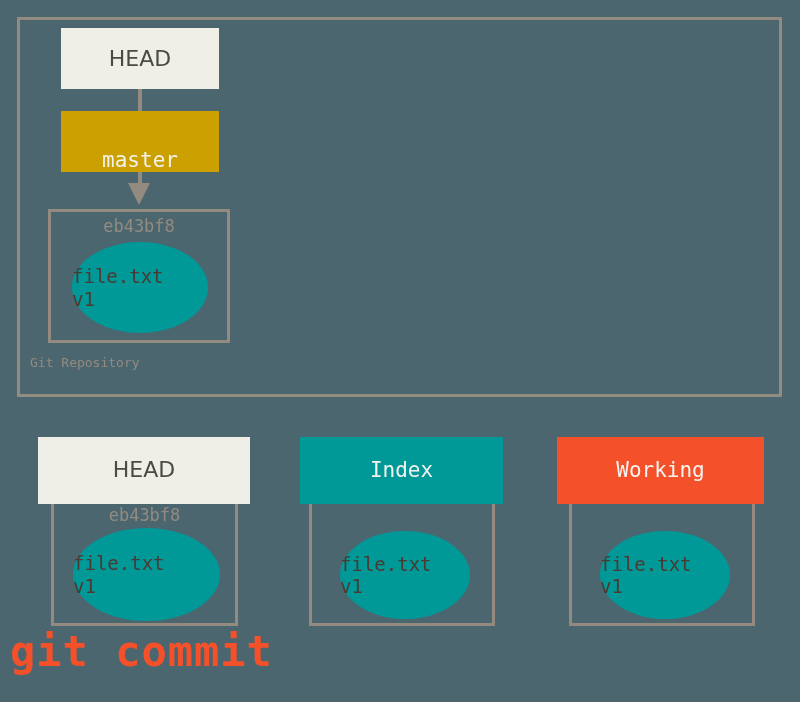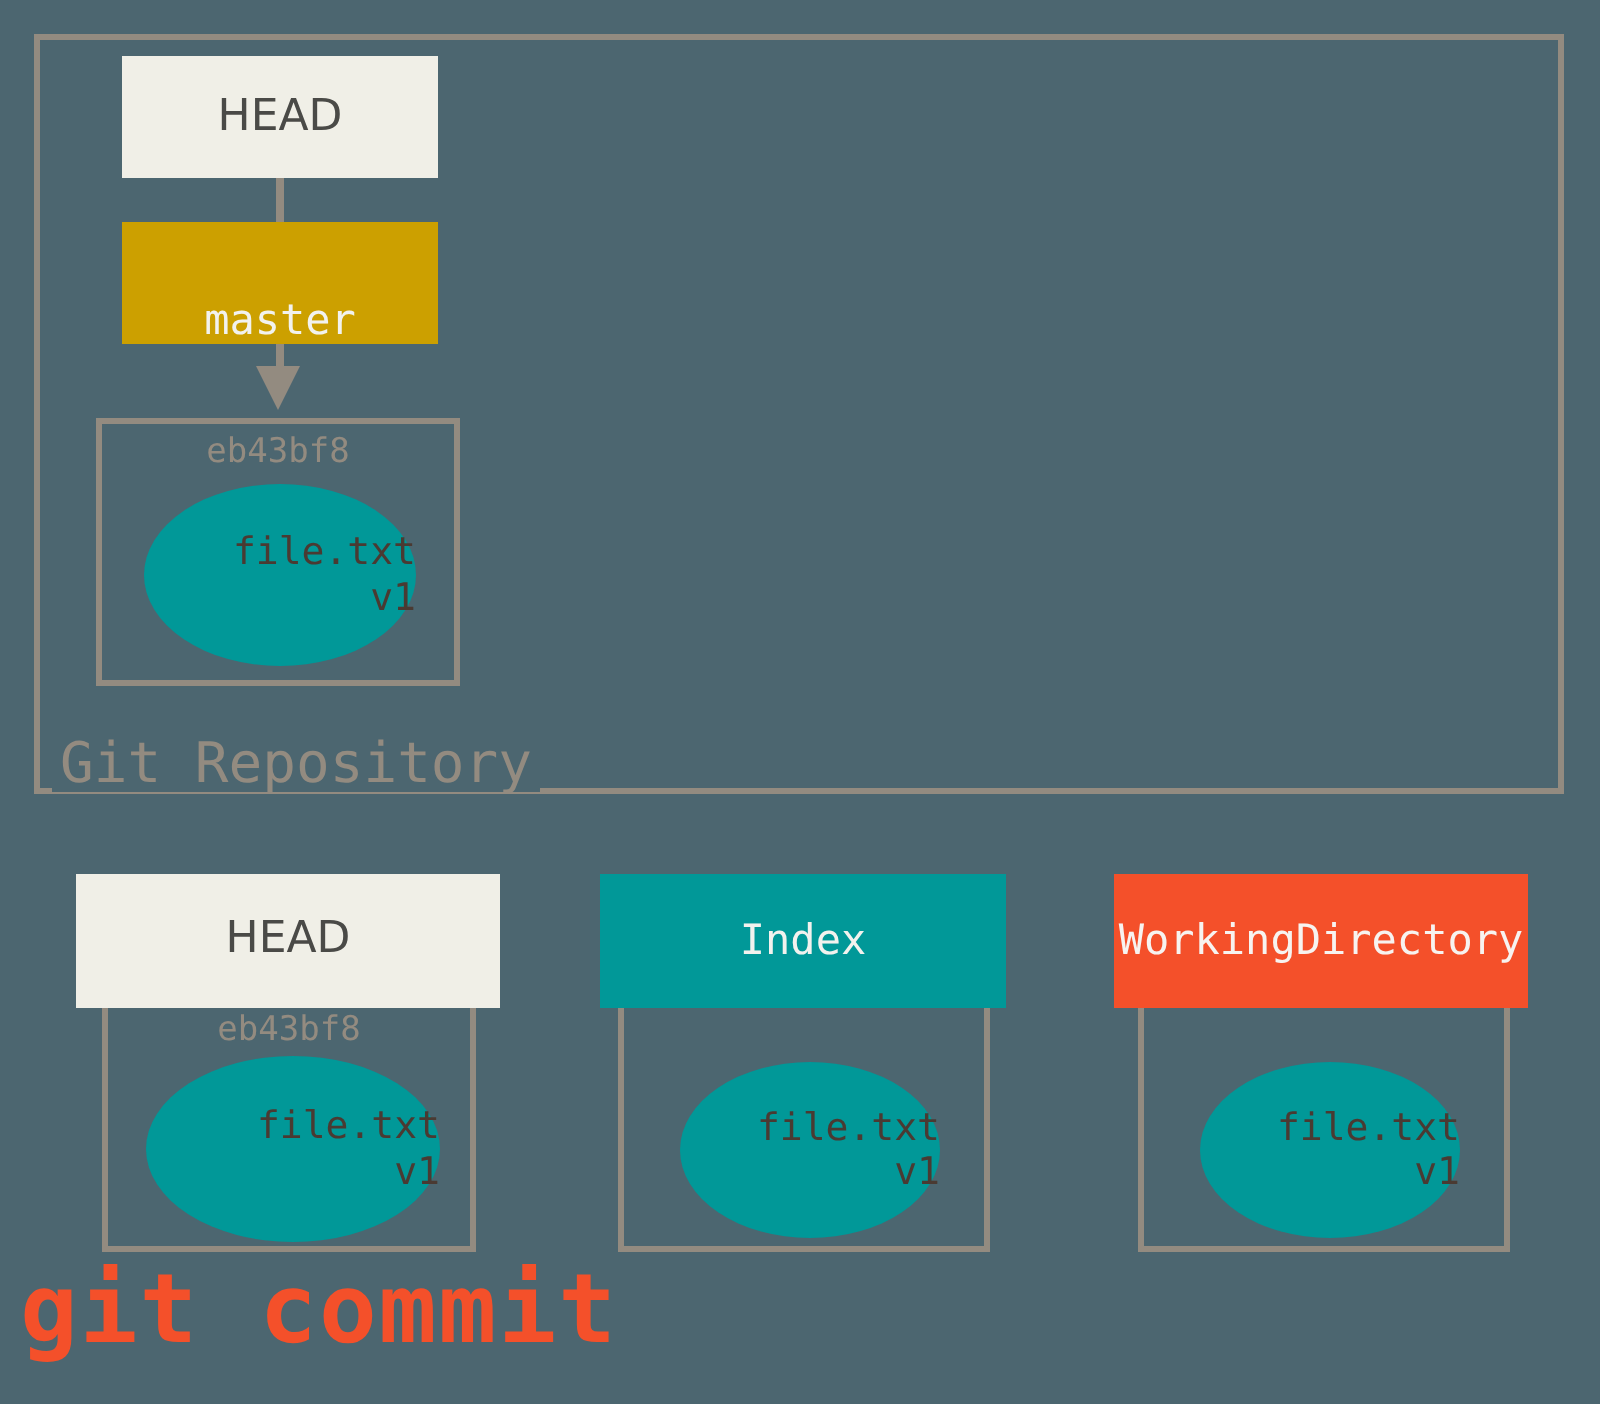--- a/index.html
+++ b/index.html
@@ -25,22 +25,22 @@
     left: 17px;
     top: 17px;
     width: 765px;
     height: 380px;
     border: 3px solid #938b80;
     box-sizing: border-box;
   }
   .repo-label {
     position: absolute;
     left: 26px;
-    top: 368px;
-    font-size: 28px;
+    top: 356px;
+    font-size: 13px;
     color: #938b80;
     letter-spacing: 0px;
     line-height: 1;
     background: #4c6670;
     padding: 0 4px;
     white-space: nowrap;
   }
 
   
   .head-ref {
@@ -119,21 +119,21 @@
     font-size: 17px;
     color: #938b80;
     line-height: 1;
   }
   .blob {
     position: absolute;
     background: #019898;
     border-radius: 50%;
     display: flex;
     flex-direction: column;
-    align-items: flex-end;
+    align-items: flex-start;
     justify-content: center;
     color: #4a3a32;
     font-size: 19px;
     line-height: 1.18;
     text-align: center;
   }
   .commit-box .blob {
     left: 21px;
     top: 30px;
     width: 136px;
@@ -220,21 +220,21 @@
   }
   #panel-wd .blob {
     left: 28px; top: 27px; width: 130px; height: 88px;
   }
 
   
   .caption {
     position: absolute;
     left: 10px;
     top: 631px;
-    font-size: 48px;
+    font-size: 42px;
     font-weight: bold;
     color: #f4502a;
     letter-spacing: 1px;
     line-height: 1;
     white-space: pre;
   }
 </style>
 </head>
 <body>
 
@@ -285,21 +285,20 @@
       <div class="blob">
         <span>file.txt</span>
         <span>v1</span>
       </div>
     </div>
   </div>
 
   <div class="panel" id="panel-wd">
     <div class="panel-header">
       <span>Working</span>
-      <span>Directory</span>
     </div>
     <div class="panel-body">
       <div class="blob">
         <span>file.txt</span>
         <span>v1</span>
       </div>
     </div>
   </div>
 
   <div class="caption">git commit</div>

